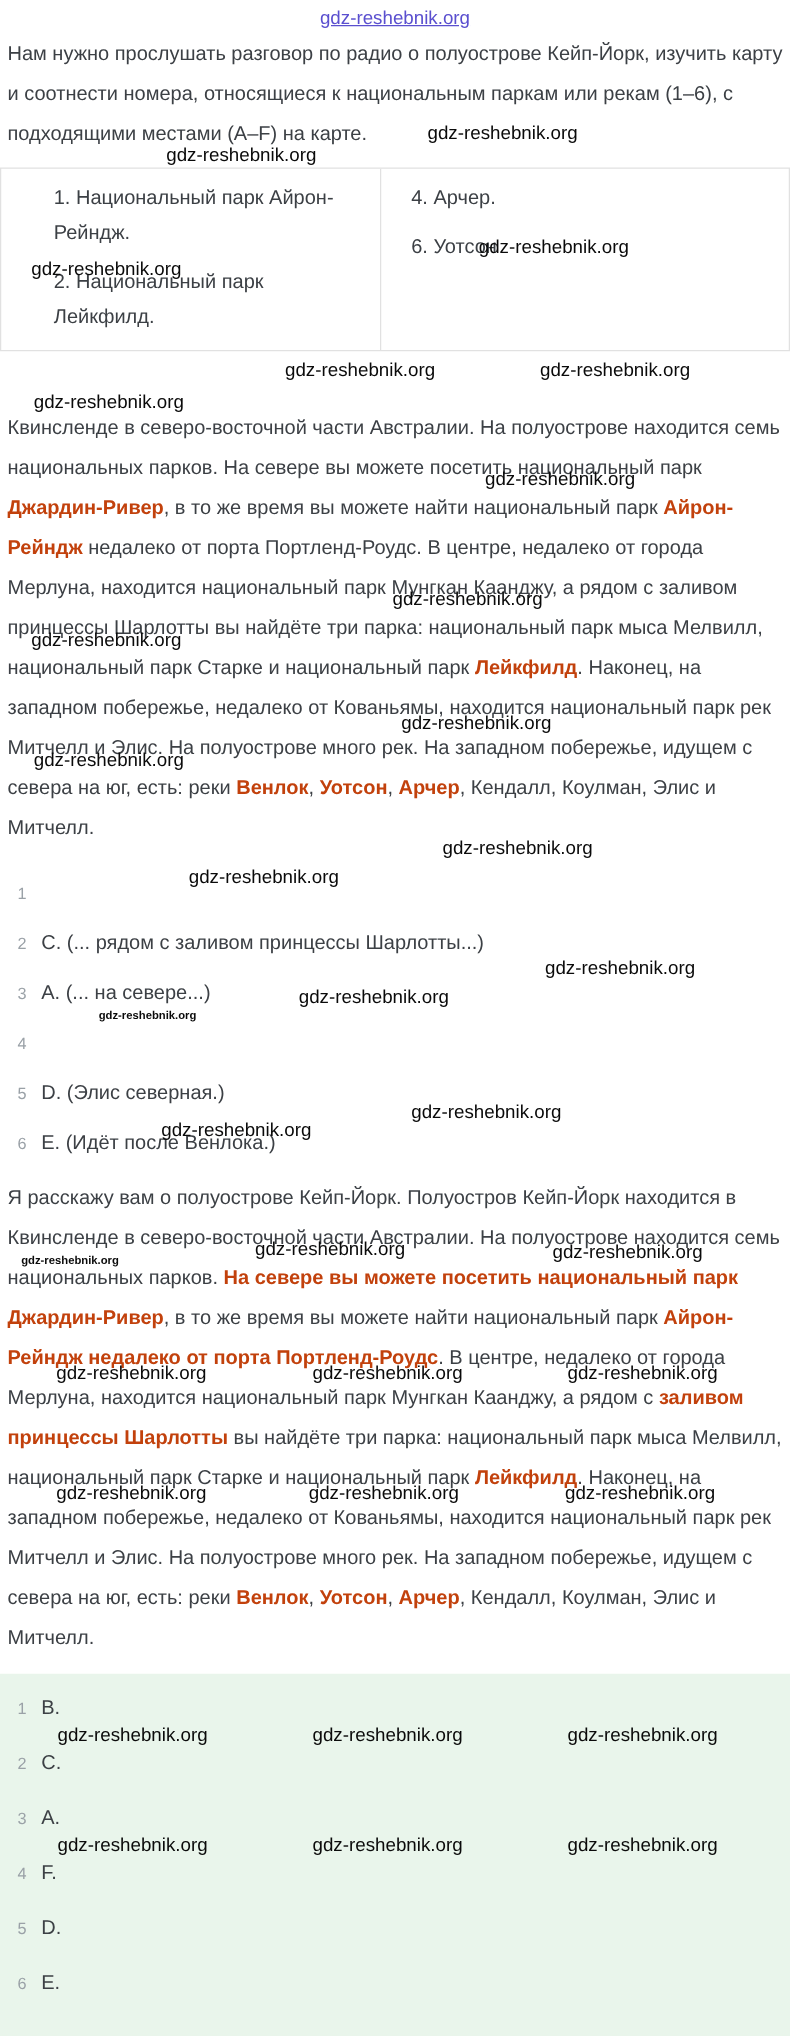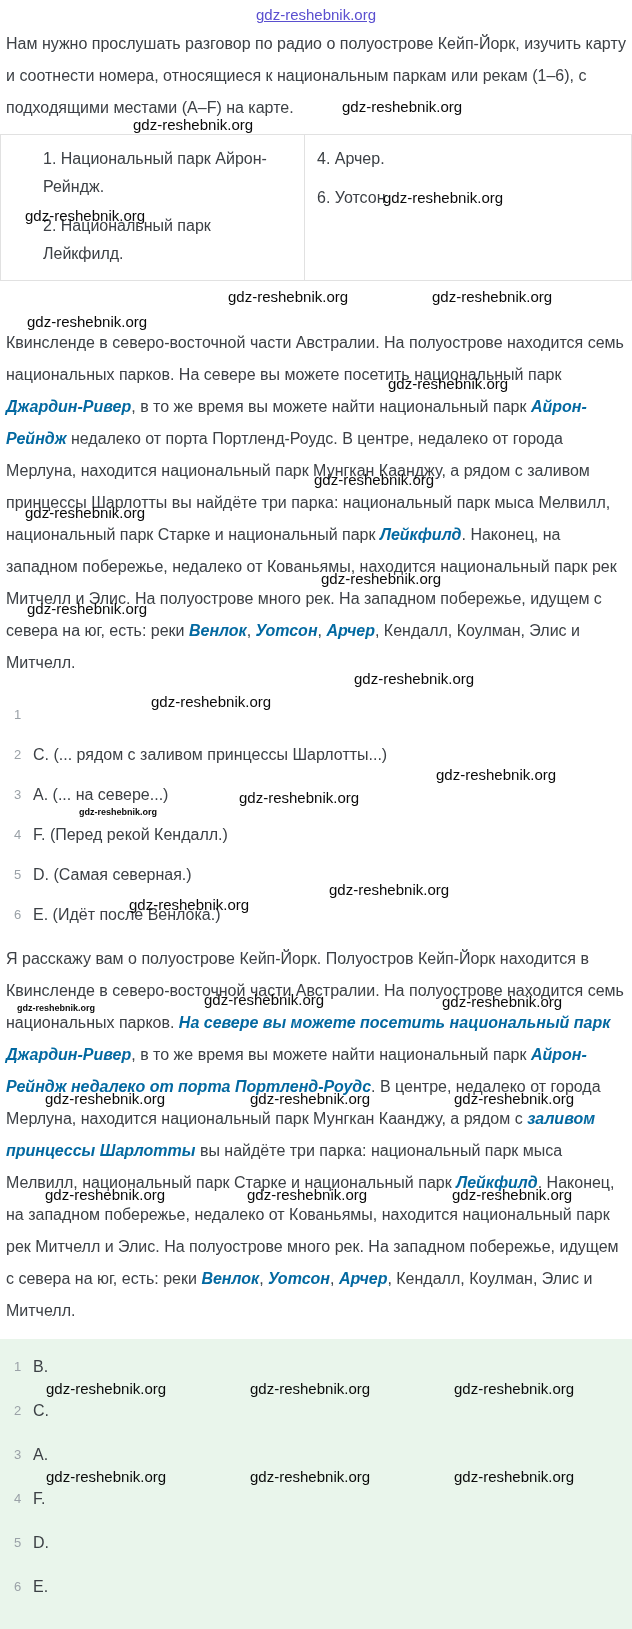--- a/index.html
+++ b/index.html
@@ -10,32 +10,32 @@
     font-family: "Liberation Sans", "DejaVu Sans", sans-serif;
     color: #3c4045;
   }
   .page { position: relative; width: 632px; min-height: 1629px; overflow: hidden; background: #fff; }
 
   .site-header { text-align: center; padding-top: 5px; font-size: 15px; line-height: 19px; }
   .site-header a { color: #5a4fcf; text-decoration: underline; cursor: pointer; }
 
   .para { font-size: 16px; line-height: 32px; margin: 0; padding: 0 6px; }
   .intro { margin-top: 4px; }
-  b { font-weight: 700; color: #0369a1; font-style: italic; }
+  b { font-weight: 700; color: #c2410c; }
 
   .parks-table {
     display: grid;
     grid-template-columns: 303px 1fr;
     border: 1px solid #e1e1e1;
     margin: 10px 0 46px 0;
     font-size: 16px;
   }
   .cell { padding: 10px 10px 12px 8px; }
   .cell.left  { padding-right: 26px; padding-left: 42px; }
-  .cell.right { border-left: 1px solid #e1e1e1; padding-left: 12px; }
+  .cell.right { border-left: 1px solid #e1e1e1; padding-left: 24px; }
   .cell-item { line-height: 28px; margin-bottom: 11px; }
   .cell-item:last-child { margin-bottom: 0; }
 
   .ans-list { margin: 0; padding: 0 0 0 14px; }
   .ans-list-1 { margin-top: 24px; }
   .ans-item { display: flex; margin-bottom: 16px; font-size: 16px; line-height: 24px; }
   .ans-num { width: 19px; flex: none; color: #9aa1a7; font-size: 13px; line-height: 24px; }
 
   .story { margin: 0; }
   .story-2 { margin-top: 0; }
@@ -88,25 +88,24 @@
     <div class="ans-item">
       <span class="ans-num">2</span>
       <span class="ans-text">C. (... рядом с заливом принцессы Шарлотты...)</span>
     </div>
     <div class="ans-item">
       <span class="ans-num">3</span>
       <span class="ans-text">A. (... на севере...)</span>
     </div>
     <div class="ans-item">
       <span class="ans-num">4</span>
-      <span class="ans-text">F. (Перед рекой Кендалл.)</span>
     </div>
     <div class="ans-item">
       <span class="ans-num">5</span>
-      <span class="ans-text">D. (Самая северная.)</span>
+      <span class="ans-text">D. (Элис северная.)</span>
     </div>
     <div class="ans-item">
       <span class="ans-num">6</span>
       <span class="ans-text">E. (Идёт после Венлока.)</span>
     </div>
   </div>
 
   <p class="para story story-2"><span>Я расскажу вам о полуострове Кейп-Йорк. Полуостров Кейп-Йорк находится в Квинсленде в северо-восточной части Австралии. На полуострове находится семь национальных парков. </span><b>На севере вы можете посетить национальный парк Джардин-Ривер</b><span>, в то же время вы можете найти национальный парк </span><b>Айрон-Рейндж недалеко от порта Портленд-Роудс</b><span>. В центре, недалеко от города Мерлуна, находится национальный парк Мунгкан Каанджу, а рядом с </span><b>заливом принцессы Шарлотты</b><span> вы найдёте три парка: национальный парк мыса Мелвилл, национальный парк Старке и национальный парк </span><b>Лейкфилд</b><span>. Наконец, на западном побережье, недалеко от Кованьямы, находится национальный парк рек Митчелл и Элис. На полуострове много рек. На западном побережье, идущем с севера на юг, есть: реки </span><b>Венлок</b><span>, </span><b>Уотсон</b><span>, </span><b>Арчер</b><span>, Кендалл, Коулман, Элис и Митчелл.</span></p>
 
   <div class="answers-final">

